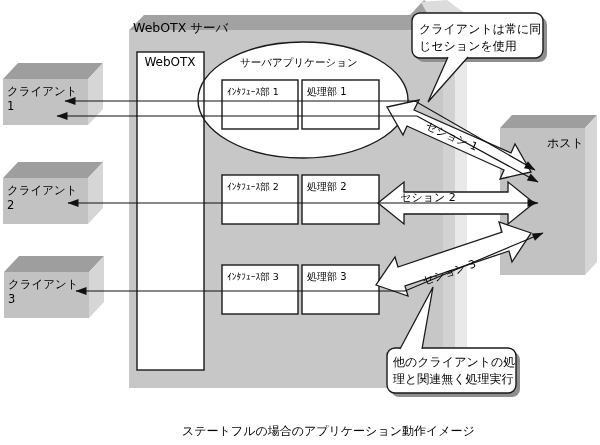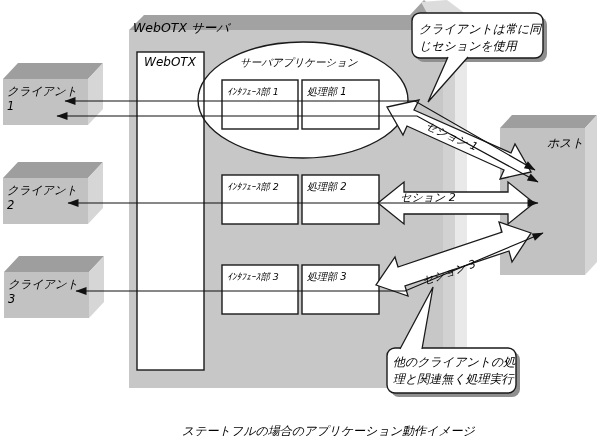--- a/index.html
+++ b/index.html
@@ -1,17 +1,17 @@
 <!DOCTYPE html>
 <html><head>
 <meta charset="utf-8">
 <style>
   html,body{margin:0;padding:0;background:#ffffff;}
   #stage{position:relative;width:600px;height:436px;background:#ffffff;overflow:hidden;
-         font-family:"DejaVu Sans","Liberation Sans",sans-serif;font-style:italic;}
+         font-family:"DejaVu Sans","Liberation Sans",sans-serif;}
   svg{display:block;}
   text{fill:#000000;font-family:"DejaVu Sans","Liberation Sans",sans-serif;}
   .box-stroke{fill:#ffffff;stroke:#1a1a1a;stroke-width:1.4;}
   .thin-line{fill:none;stroke:#111111;stroke-width:1.2;}
   .block-arrow{fill:#ffffff;stroke:#1a1a1a;stroke-width:1.3;stroke-linejoin:miter;}
   .bubble{fill:#ffffff;stroke:#1a1a1a;stroke-width:1.4;}
   .bubble-shadow{fill:#8f8f8f;}
   .tail{fill:#ffffff;stroke:#1a1a1a;stroke-width:1.3;}
 </style>
 </head>

